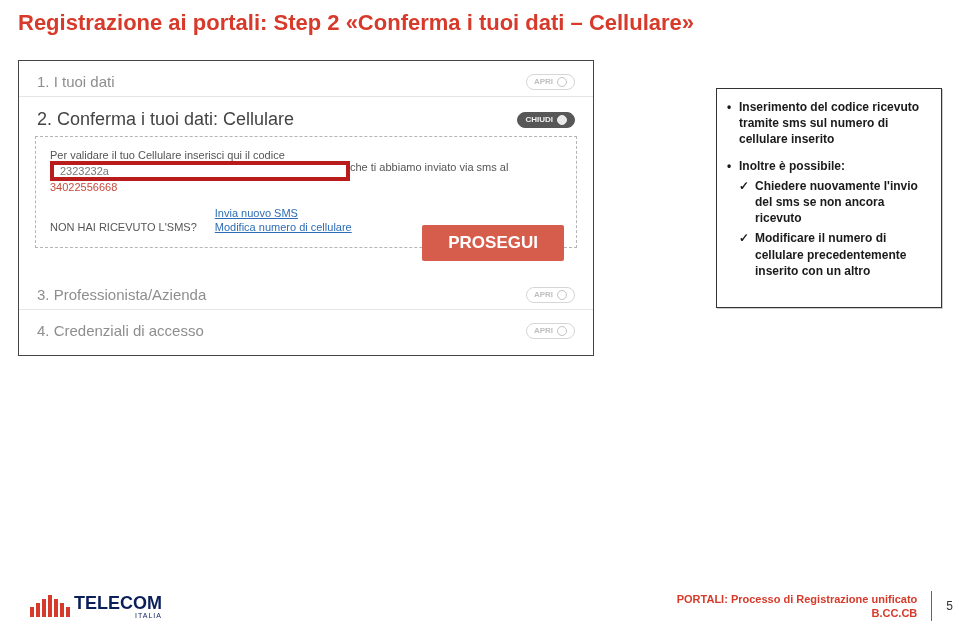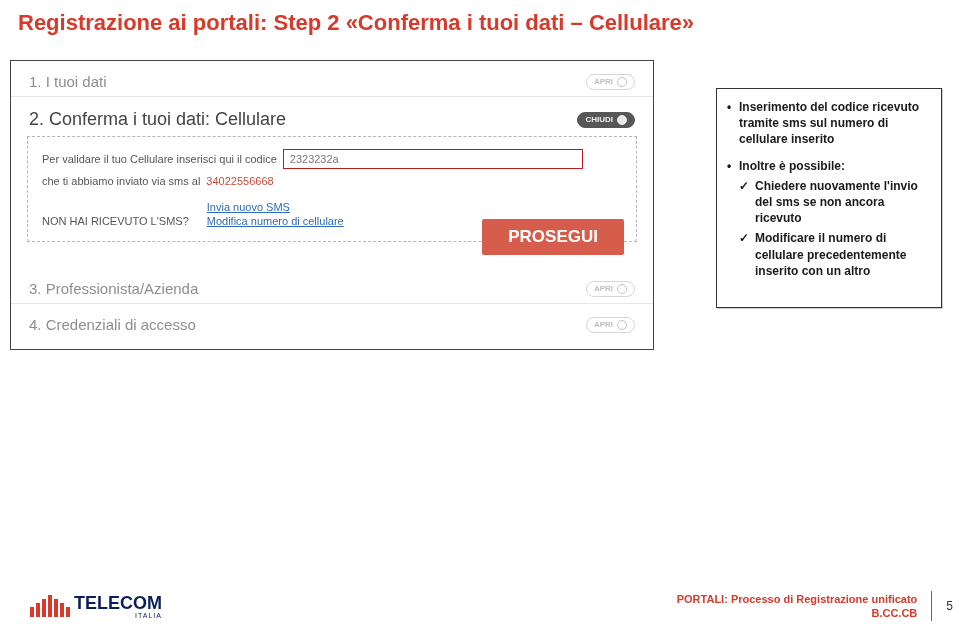--- a/index.html
+++ b/index.html
@@ -5,22 +5,22 @@
   * { box-sizing: border-box; margin: 0; padding: 0; }
   html, body { width: 959px; height: 632px; font-family: Arial, Helvetica, sans-serif; background: #fff; color: #333; }
   .page { position: relative; width: 959px; height: 632px; }
 
   .title-main {
     position: absolute; left: 18px; top: 10px;
     font-size: 22px; font-weight: bold; color: #d73a2a;
   }
 
   .ui-box {
-    position: absolute; left: 10px; top: 60px;
-    width: 644px; border: 1px solid #444; background: #fff;
+    position: absolute; left: 18px; top: 60px;
+    width: 576px; border: 1px solid #444; background: #fff;
     padding: 0;
   }
 
   .step-row {
     display: flex; align-items: center; justify-content: space-between;
     padding: 12px 18px 6px 18px;
     border-bottom: 1px solid #e6e6e6;
     color: #8e8e8e;
     font-size: 15px;
   }
@@ -39,25 +39,25 @@
   }
   .badge-dark .badge-circle { background: #e9e9e9; border-color: #e9e9e9; }
 
   .dashed-panel {
     margin: 4px 16px 16px 16px;
     border: 1px dashed #b5b5b5;
     padding: 12px 14px 14px 14px;
     position: relative;
   }
 
-  .instr { font-size: 11px; color: #555; display: flex; align-items: center; flex-wrap: wrap; gap: 6px; }
+  .instr { font-size: 11px; color: #555; display: flex; flex-wrap: wrap; }
   .code-input {
     font-family: inherit; font-size: 11px;
     width: 300px; height: 20px; padding: 0 6px;
-    border: 1px solid #b91c1c; background: #fff; color: #777;
+    border: 4px solid #b91c1c; background: #fff; color: #777;
   }
   .phone-hl { color: #c84b3c; }
 
   .sms-row { display: flex; align-items: flex-end; gap: 18px; margin-top: 14px; }
   .sms-label { font-size: 11px; color: #555; }
   .sms-links { display: flex; flex-direction: column; gap: 2px; }
   .link { font-size: 11px; color: #2f6db5; text-decoration: underline; cursor: pointer; }
 
   .prosegui-btn {
     position: absolute; right: 12px; bottom: -14px;

